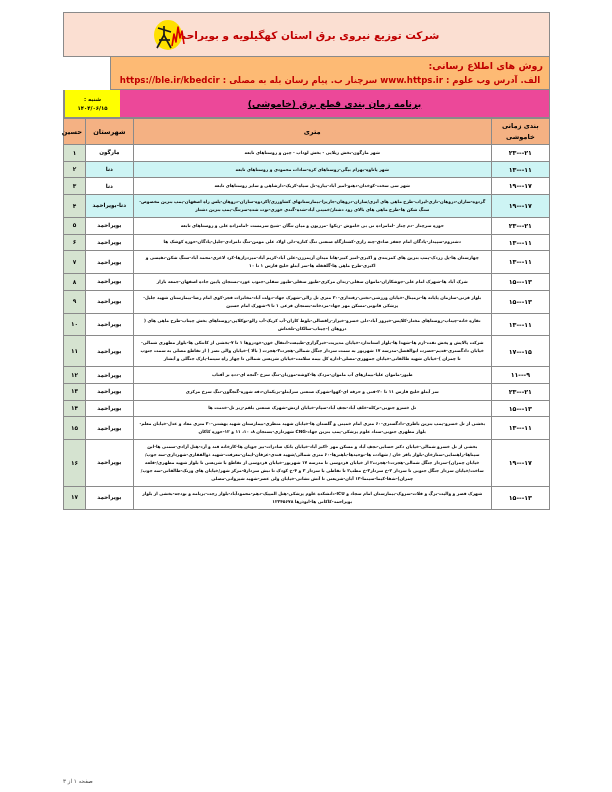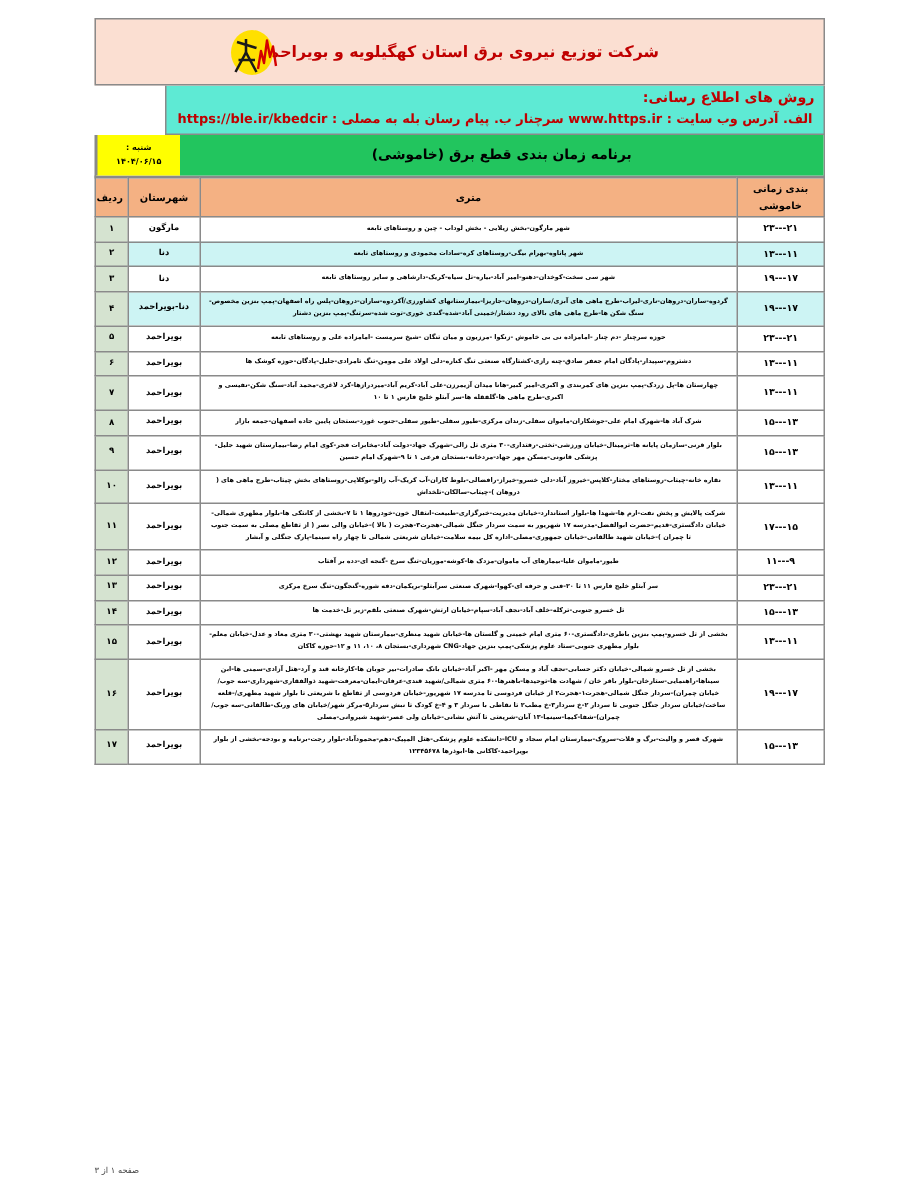--- a/index.html
+++ b/index.html
@@ -40,21 +40,21 @@
     font-weight:bold;
     font-size:10.5px;
     letter-spacing:0;
     white-space:nowrap;
   }
 
   
   .contact-block{
     border:1px solid #8a8a8a;
     border-top:none;
-    background:#5eead4;
+    background:#fdba74;
     box-sizing:border-box;
     padding:3px 6px 4px 6px;
     margin-left:47px;
   }
   .contact-title{
     color:#c00000;
     font-weight:bold;
     font-size:9.5px;
     text-align:right;
     margin-bottom:4px;
@@ -86,27 +86,28 @@
     align-items:center;
     justify-content:center;
     box-sizing:border-box;
     font-size:5.4px;
     font-weight:bold;
     color:#000;
     line-height:1.5;
   }
   .title-strip .title-cell{
     flex:1;
-    background:#22c55e;
+    background:#ec4899;
     display:flex;
     align-items:center;
     justify-content:center;
     font-size:9.2px;
     font-weight:bold;
     color:#000;
+    text-decoration:underline;
   }
 
   
   table.sched{
     border-collapse:collapse;
     width:100%;
     table-layout:fixed;
   }
   table.sched th, table.sched td{
     border:1px solid #8a8a8a;
@@ -169,21 +170,21 @@
         </g>
         <path d="M23 28 L25 16 L27 24 L29 9 L31 20 L33 13 L35 26" stroke="#d40000" stroke-width="1.6" fill="none" stroke-linejoin="round"></path>
       </svg>
     </span>
     <span class="company-name">شرکت توزیع نیروی برق استان کهگیلویه و بویراحمد</span>
   </div>
 
   <div class="contact-block">
     <div class="contact-title">روش های اطلاع رسانی:</div>
     <div class="contact-line">
-      <span>الف. آدرس وب سایت :</span>
+      <span>الف. آدرس وب علوم :</span>
       <span class="ltr">www.https.ir</span>
       <span>سرچنار</span>
       <span>ب. پیام رسان بله به مصلی :</span>
       <span class="ltr">https://ble.ir/kbedcir</span>
     </div>
   </div>
 
   <div class="title-strip">
     <div class="title-cell">برنامه زمان بندی قطع برق (خاموشی)</div>
     <div class="date-cell">
@@ -197,21 +198,21 @@
       <col class="c-time">
         <col class="c-area">
         <col class="c-city">
         <col class="c-no">
     </colgroup>
     <thead>
       <tr>
         <th class="th-time">بندی زمانی خاموشی</th>
         <th>متری</th>
         <th>شهرستان</th>
-        <th>ردیف</th>
+        <th>حسین</th>
       </tr>
     </thead>
     <tbody id="tbody">
         <tr class="band-white">
           <td class="time">۲۱---۲۳</td>
           <td class="area">شهر مارگون-بخش زیلایی - بخش لوداب - چین و روستاهای تابعه</td>
           <td class="city">مارگون</td>
           <td class="no">۱</td>
         </tr>
         <tr class="band-cyan">

